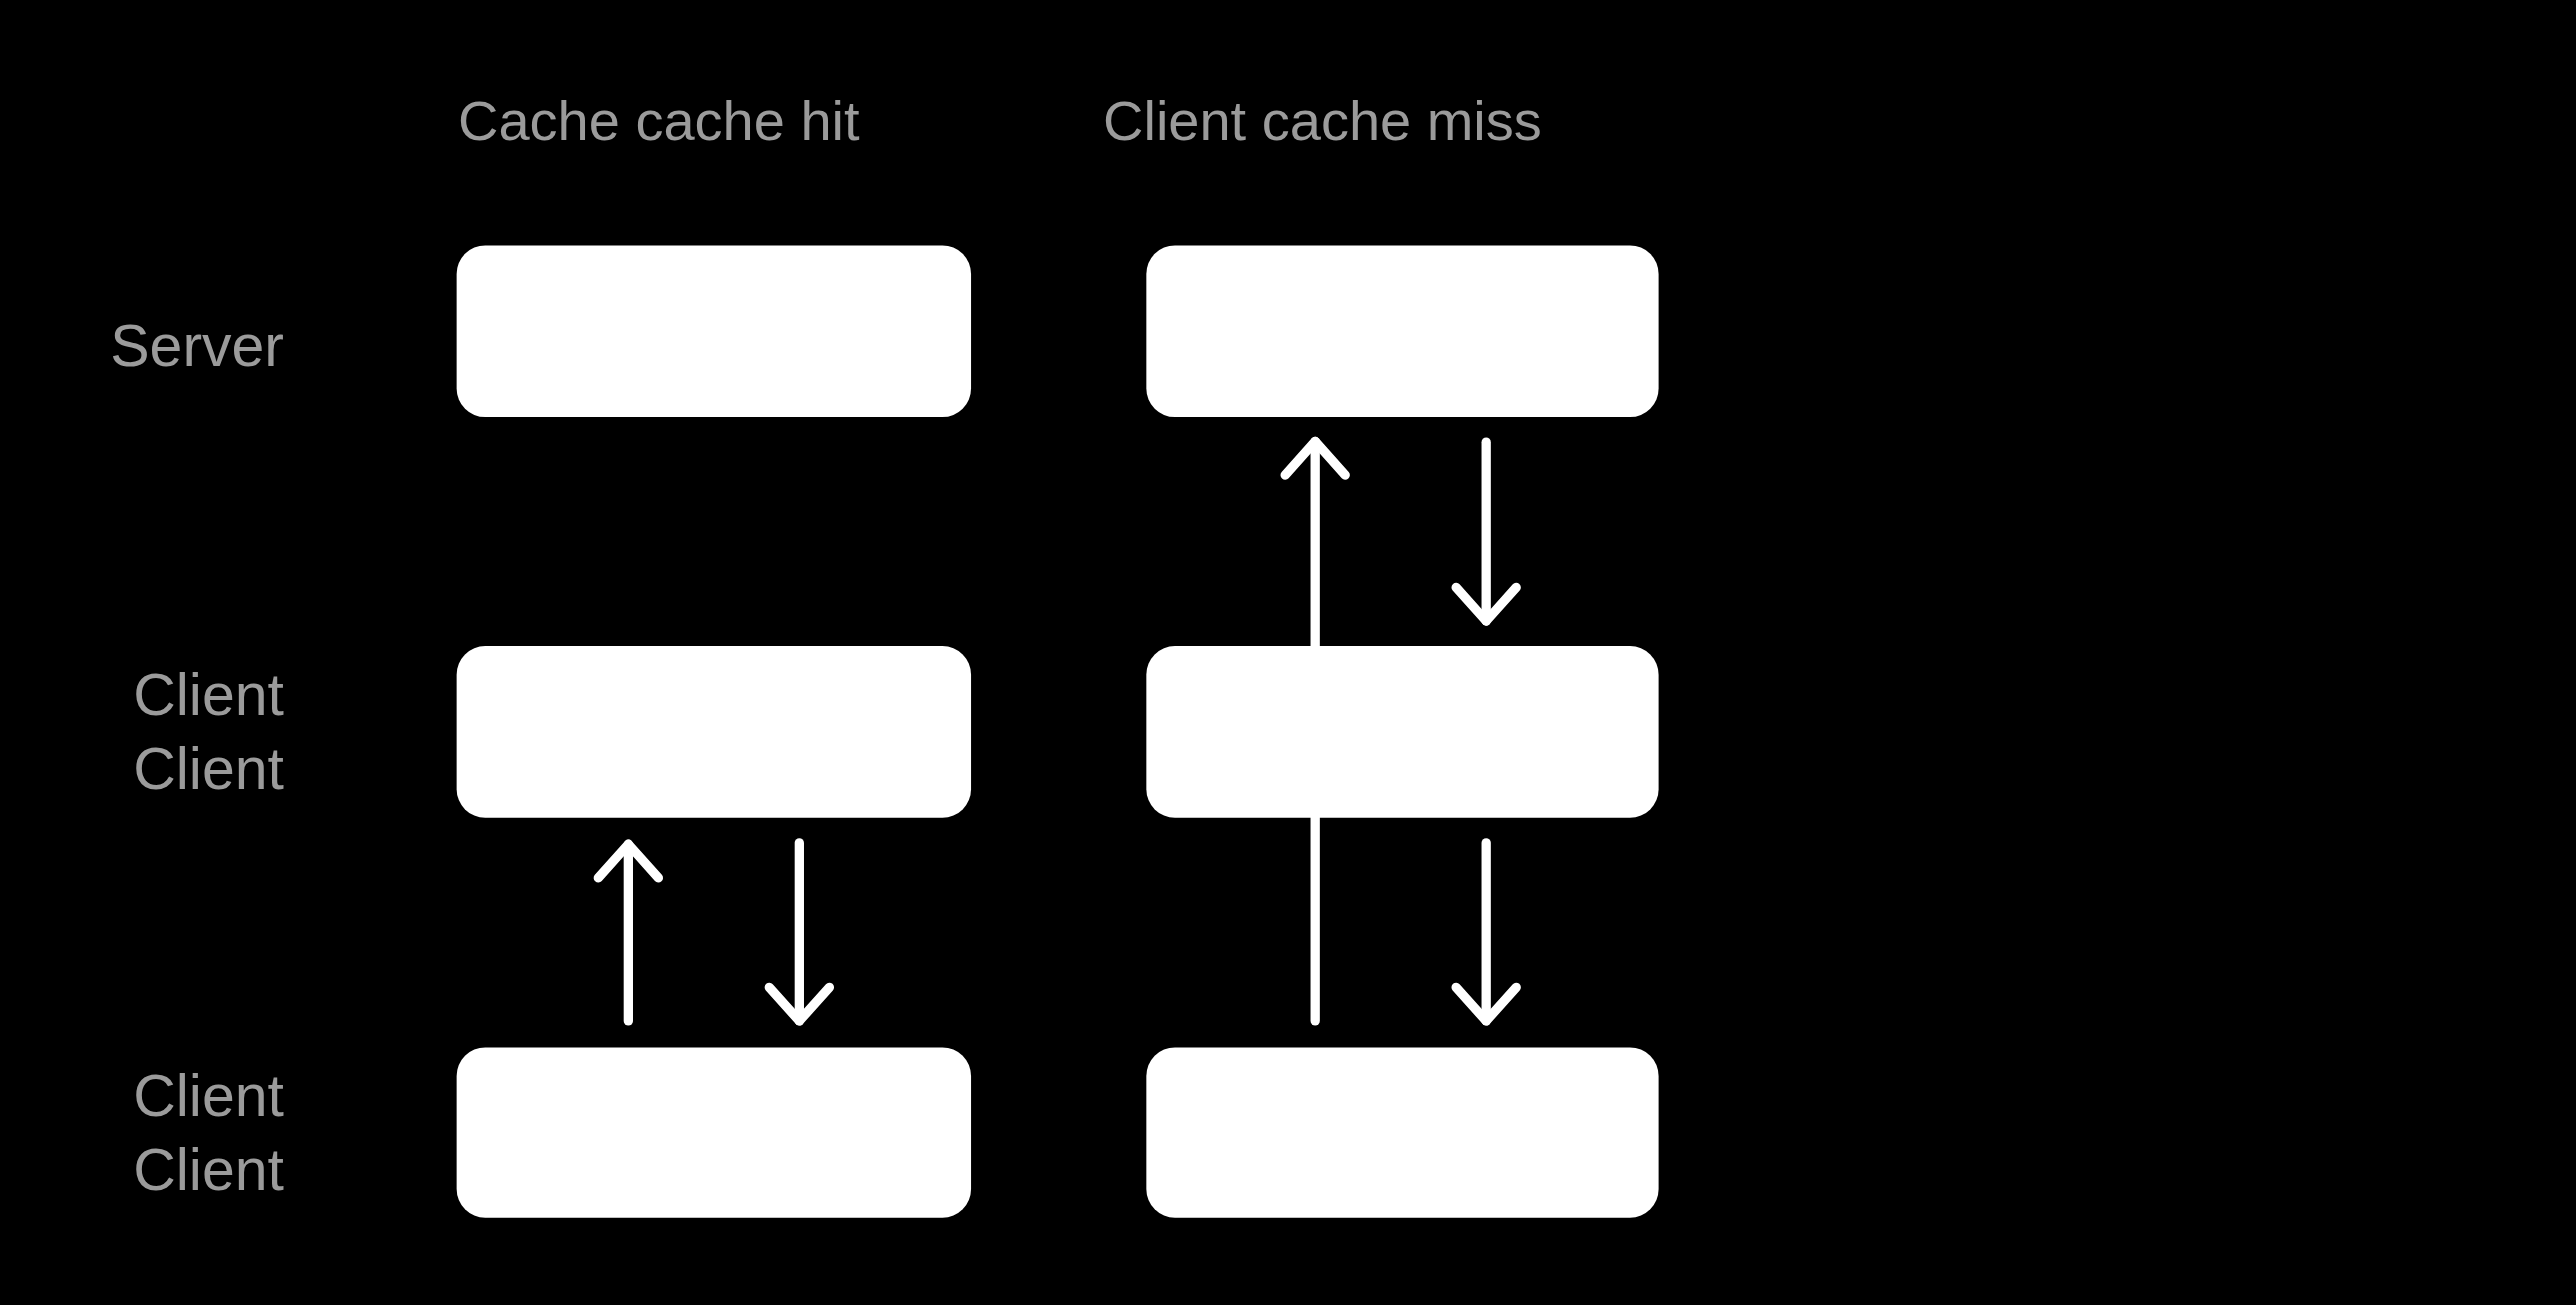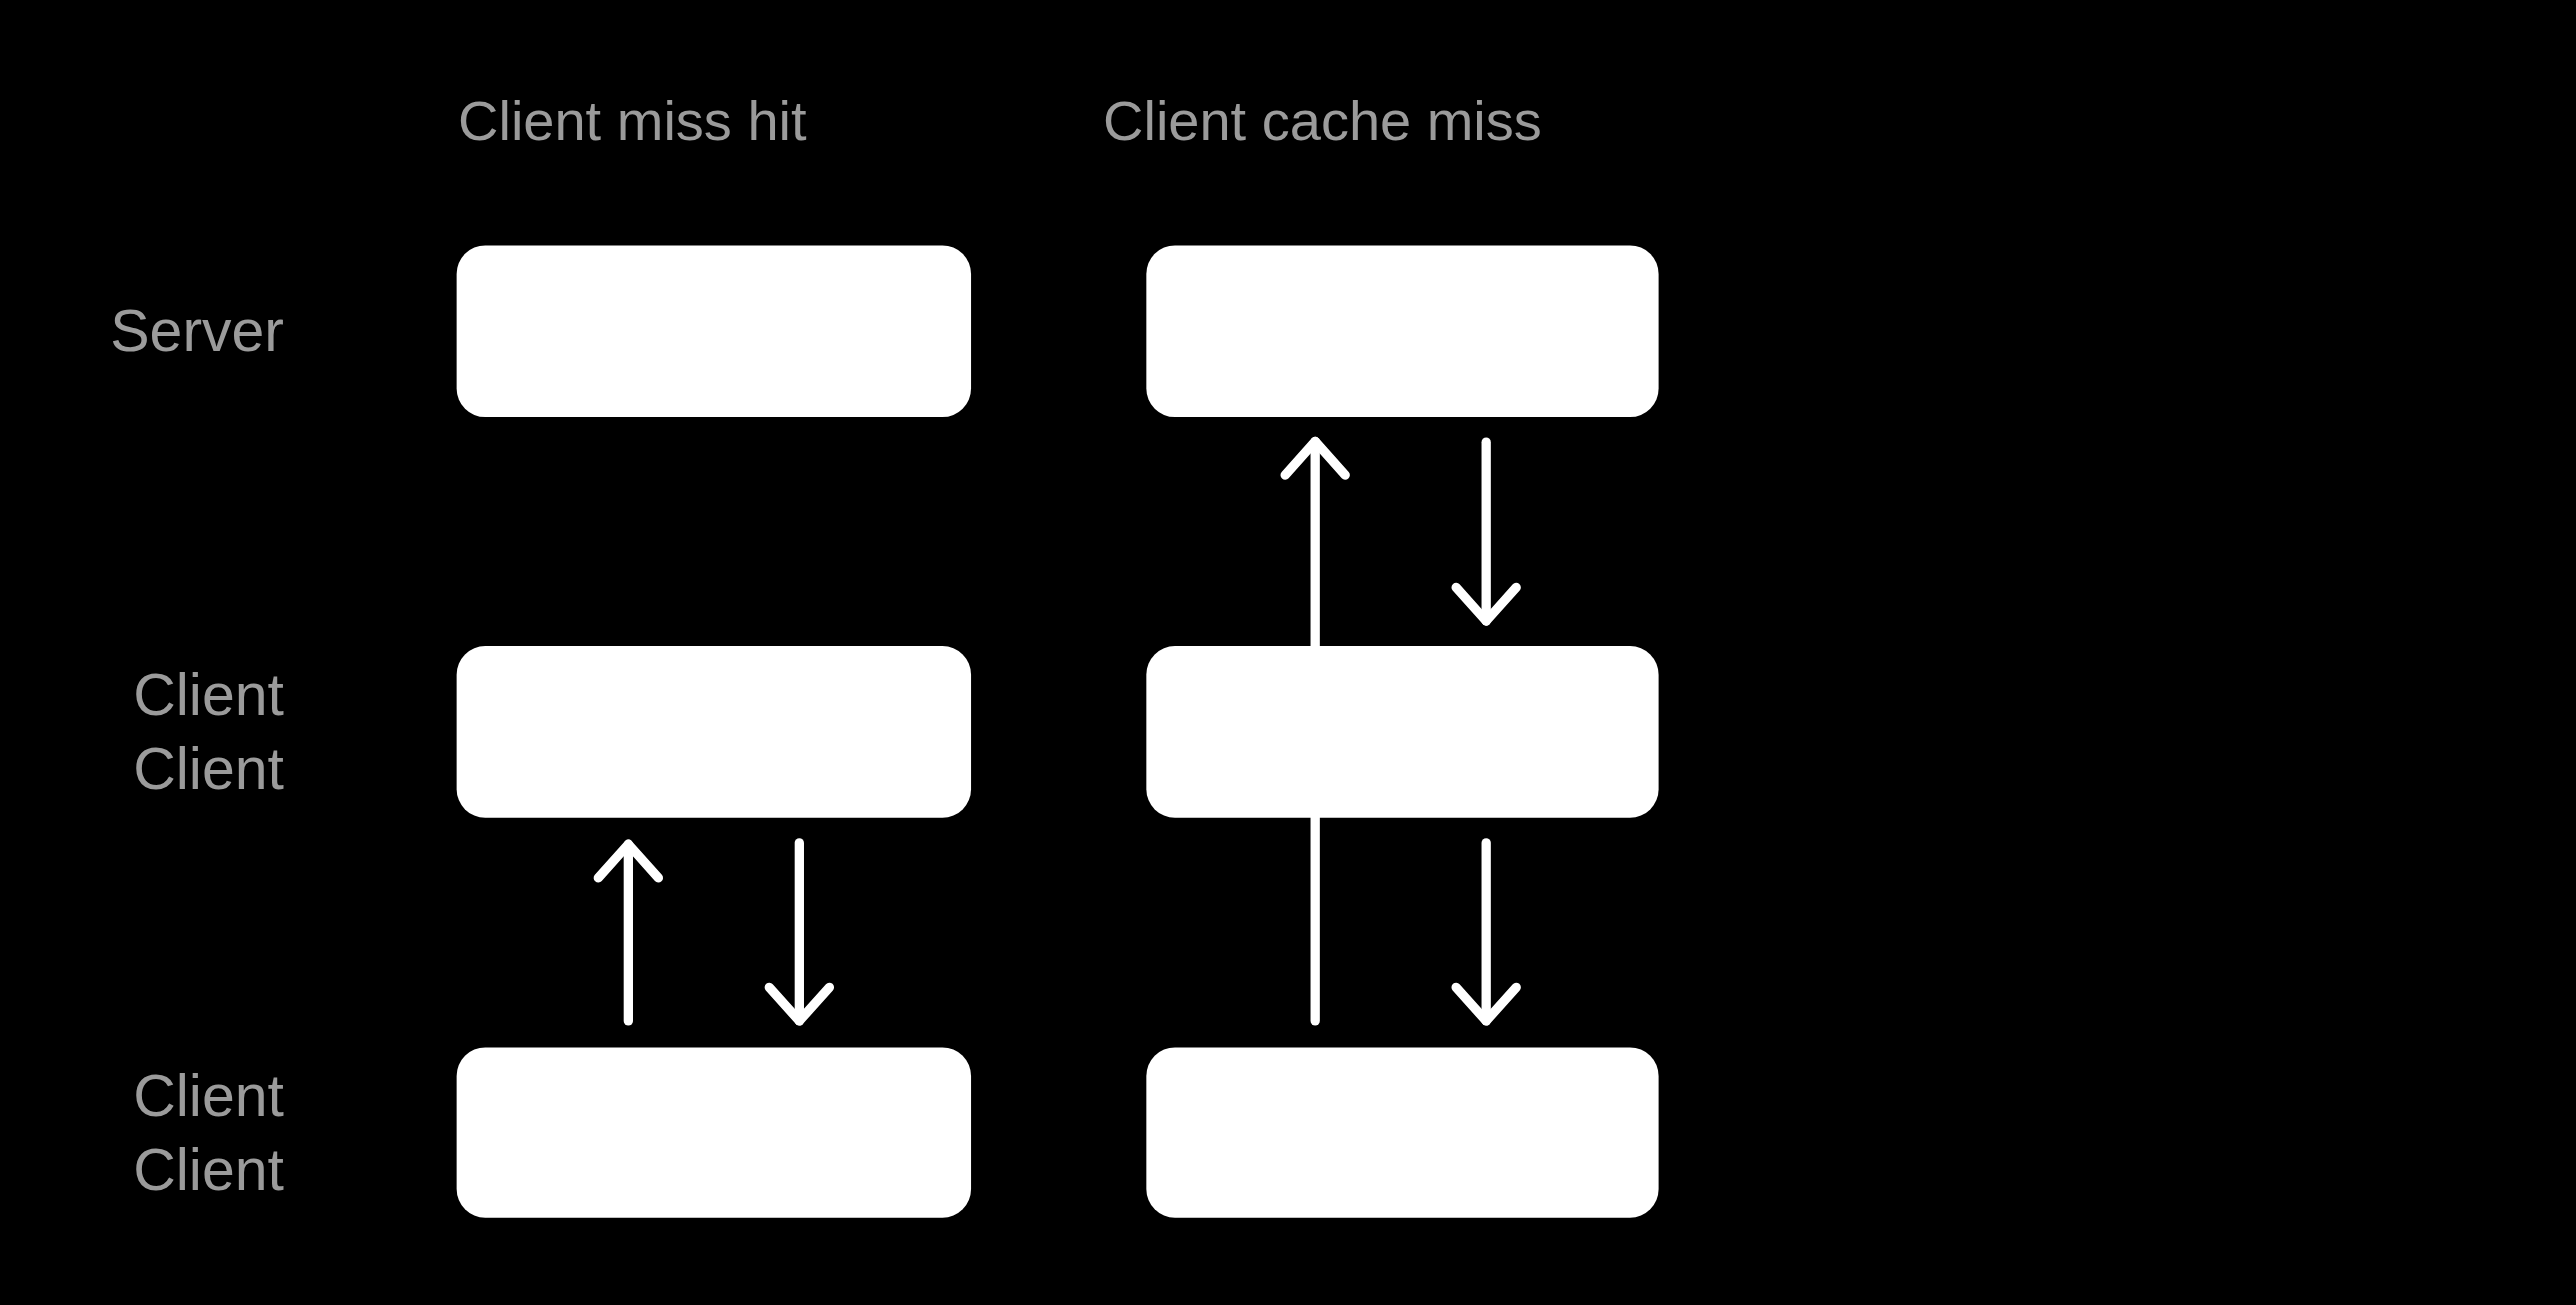--- a/index.html
+++ b/index.html
@@ -49,30 +49,30 @@
     display:flex;
     flex-direction:column;
     justify-content:center;
     align-items:flex-end;
     font-size:59px;
     line-height:74px;
     font-weight:500;
     color:var(--label);
     text-align:right;
   }
-  .row-label.server{top:245px;height:172px;}
+  .row-label.server{top:260px;height:172px;}
   .row-label.cache{top:646px;height:172px;}
   .row-label.render{top:1048px;height:170px;}
 </style>
 </head>
 <body>
 
 <div class="stage">
 
-  <div class="col-header hit">Client miss hit</div>
+  <div class="col-header hit">Cache cache hit</div>
   <div class="col-header miss">Client cache miss</div>
 
   <div class="row-label server">
     <span>Server</span>
   </div>
   <div class="row-label cache">
     <span>Client</span>
     <span>Client</span>
   </div>
   <div class="row-label render">

